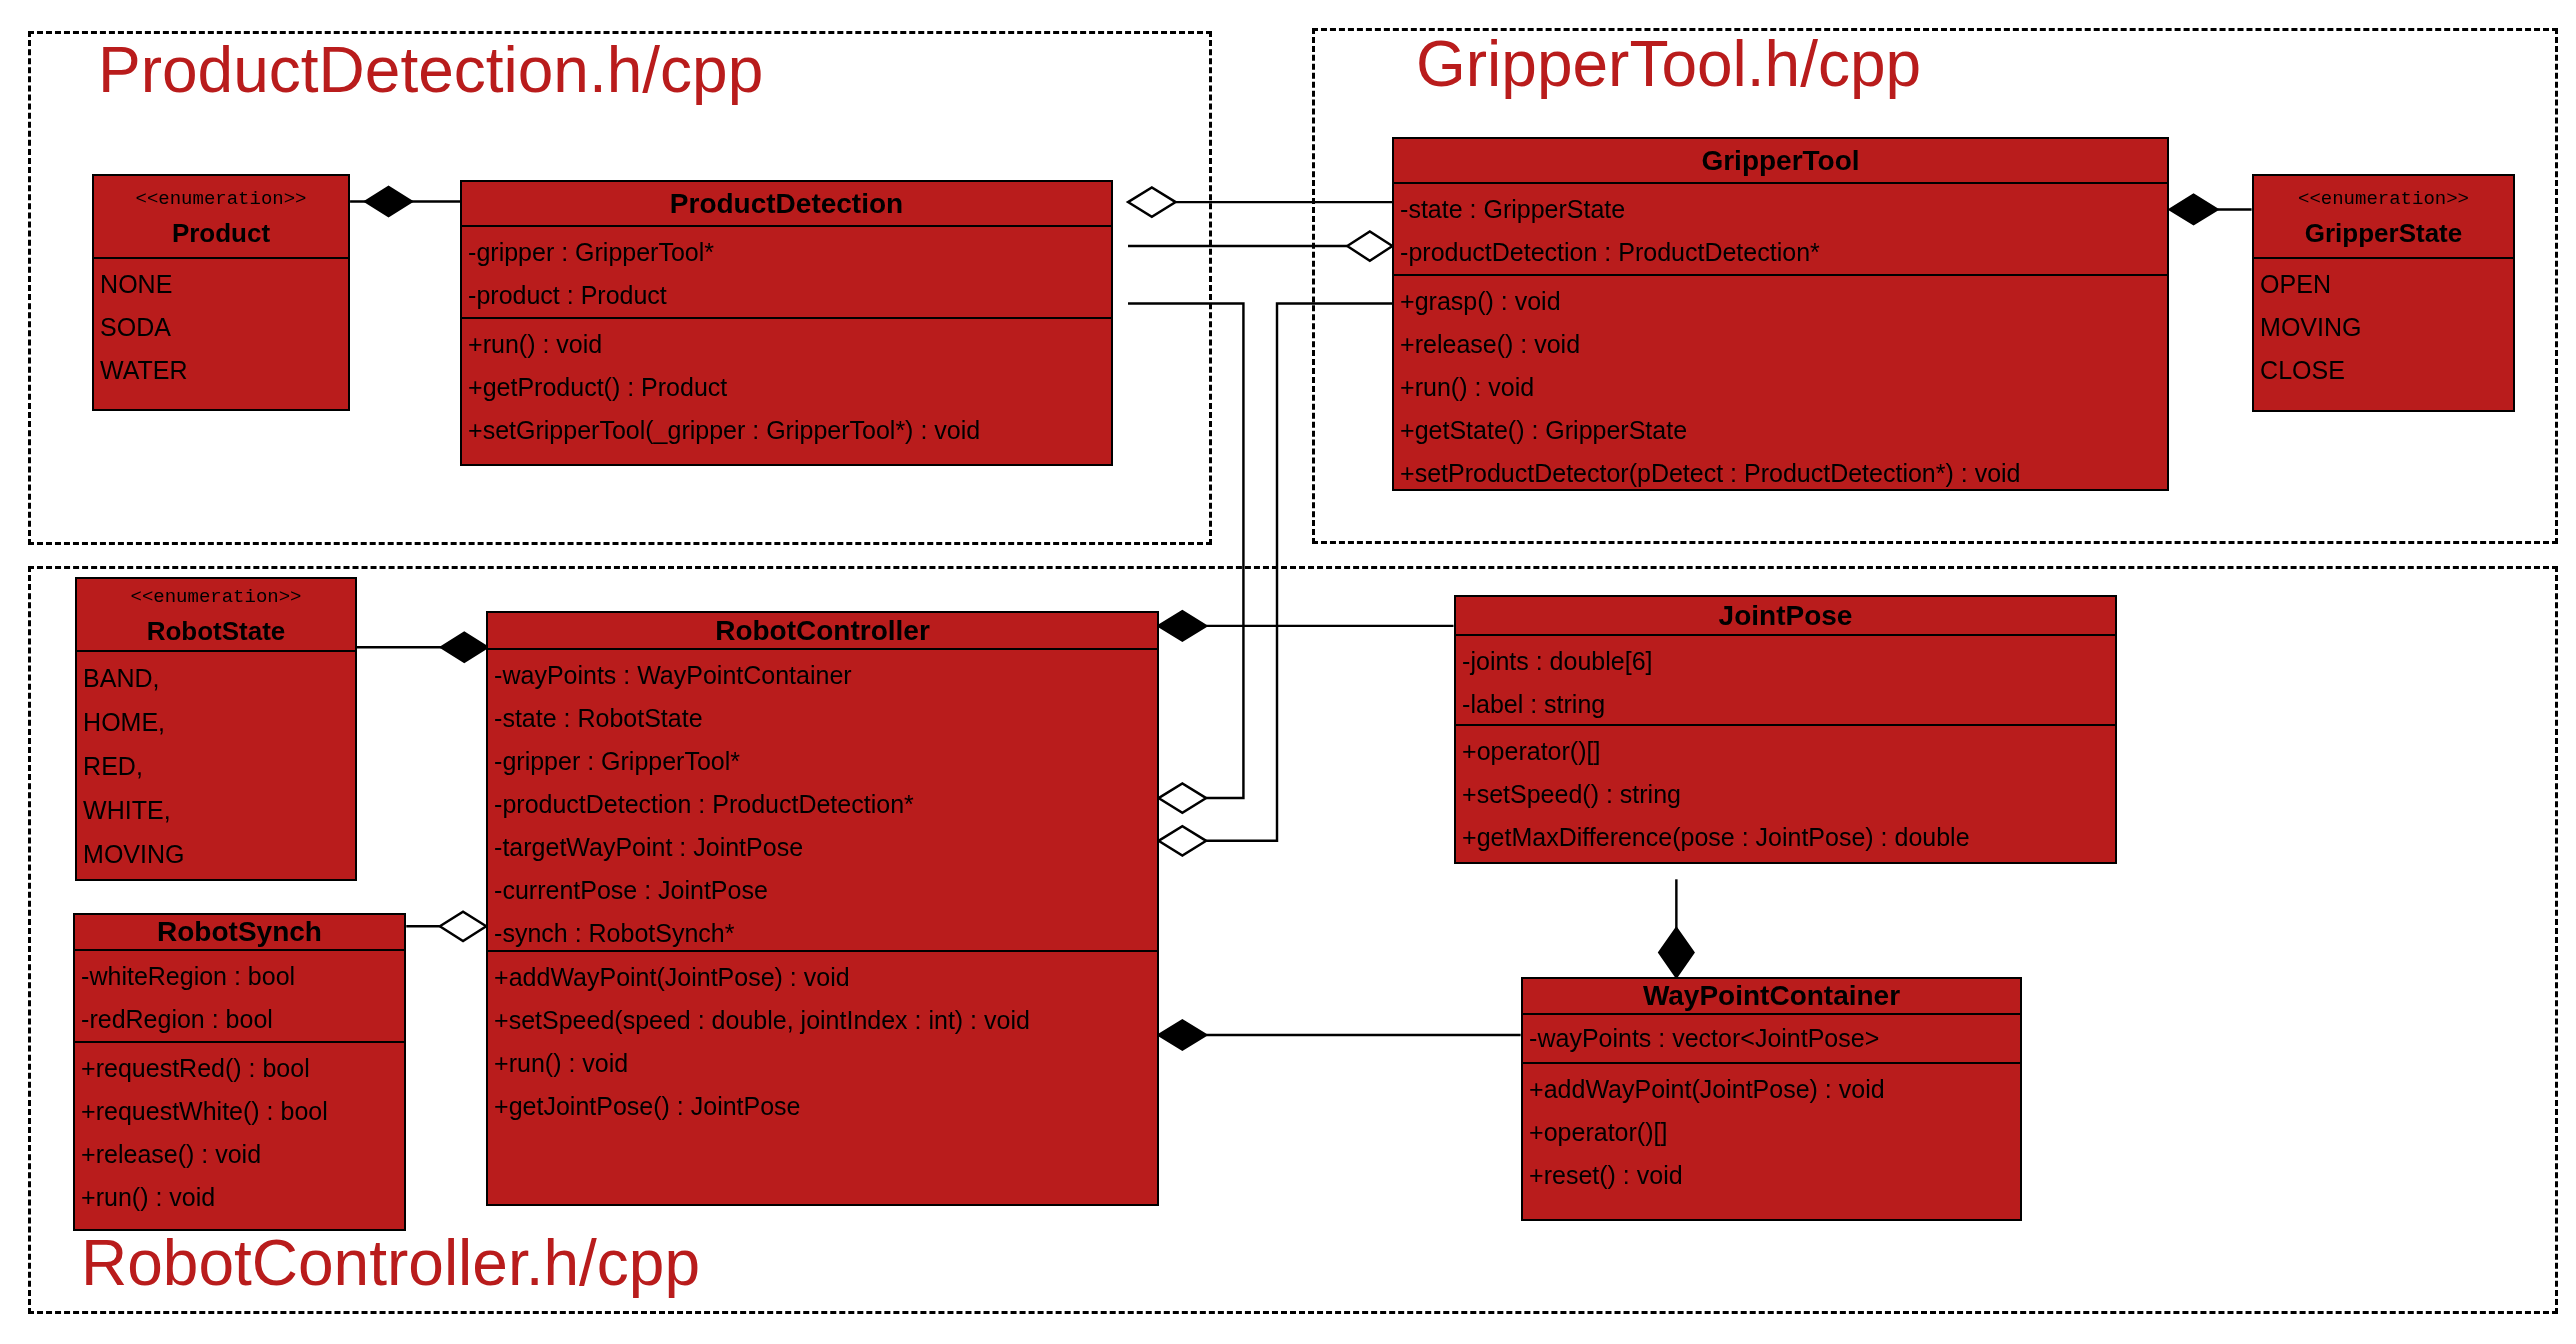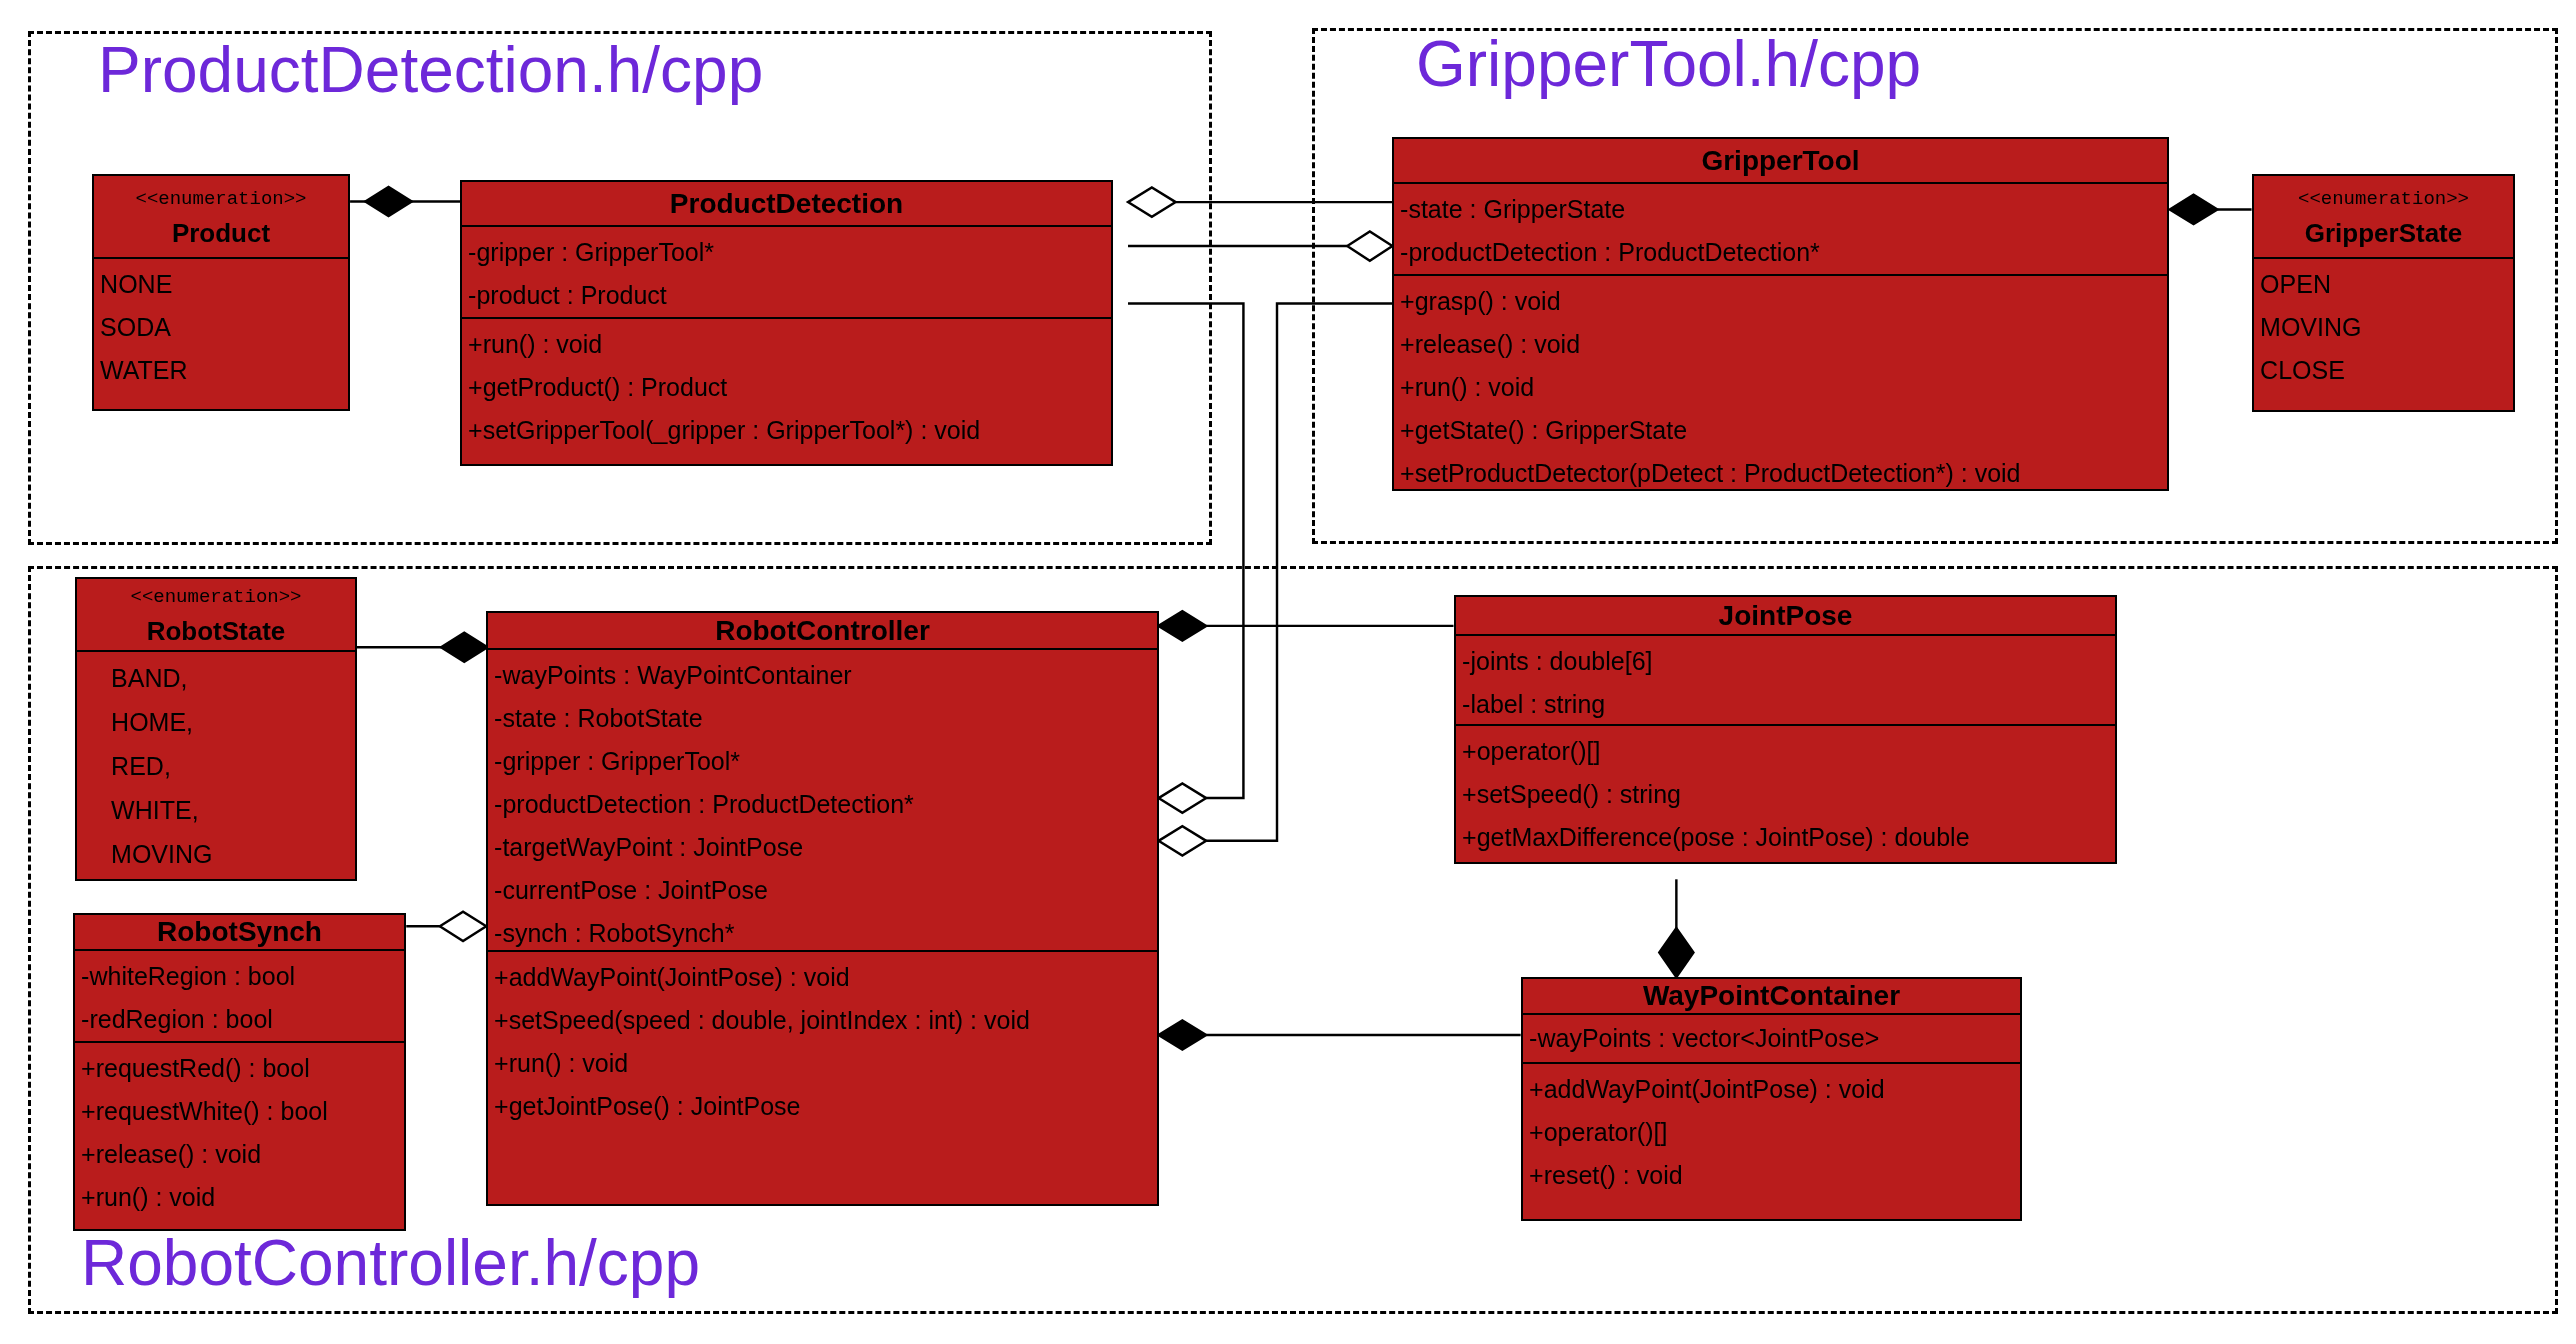--- a/index.html
+++ b/index.html
@@ -8,21 +8,21 @@
     width:2576px;height:1344px;
     background:#ffffff;
     font-family:"Liberation Sans",sans-serif;
     overflow:hidden;
   }
   
   .file-region{position:absolute;border:3.1px dashed #000;box-sizing:border-box;background:transparent;}
   #region-product-detection{left:28px;top:30.5px;width:1184px;height:514px;}
   #region-gripper-tool{left:1312px;top:28px;width:1246px;height:516px;}
   #region-robot-controller{left:28px;top:566px;width:2530px;height:748px;}
-  .region-title{position:absolute;font-size:64px;color:#6d28d9;white-space:nowrap;line-height:1.1;}
+  .region-title{position:absolute;font-size:64px;color:#b91c1c;white-space:nowrap;line-height:1.1;}
   #title-product-detection{left:98px;top:35px;}
   #title-gripper-tool{left:1416px;top:29px;}
   #title-robot-controller{left:81px;top:1228px;}
 
   
   #wires{position:absolute;left:0;top:0;pointer-events:none;}
 
   
   .uml-class{
     position:absolute;background:#b91c1c;border:2.4px solid #000;
@@ -52,21 +52,21 @@
 
   #cls-gripperTool{left:1392px;top:137px;width:777px;height:354px;}
   #cls-gripperTool .cls-title{height:43px;}
   #cls-gripperTool .cls-attrs{height:92px;}
 
   #cls-gripperState{left:2252px;top:174px;width:263px;height:238px;}
   #cls-gripperState .enum-header{height:81px;}
 
   #cls-robotState{left:75px;top:577px;width:282px;height:304px;}
   #cls-robotState .enum-header{height:71px;}
-  #cls-robotState .member{line-height:44px;margin-left:28px;}
+  #cls-robotState .member{line-height:44px;}
 
   #cls-robotController{left:486px;top:611px;width:673px;height:595px;}
   #cls-robotController .cls-title{height:35px;}
   #cls-robotController .cls-attrs{height:302px;}
 
   #cls-jointPose{left:1454px;top:595px;width:663px;height:269px;}
   #cls-jointPose .cls-title{height:37px;}
   #cls-jointPose .cls-attrs{height:90px;}
 
   #cls-robotSynch{left:73px;top:913px;width:333px;height:318px;}

